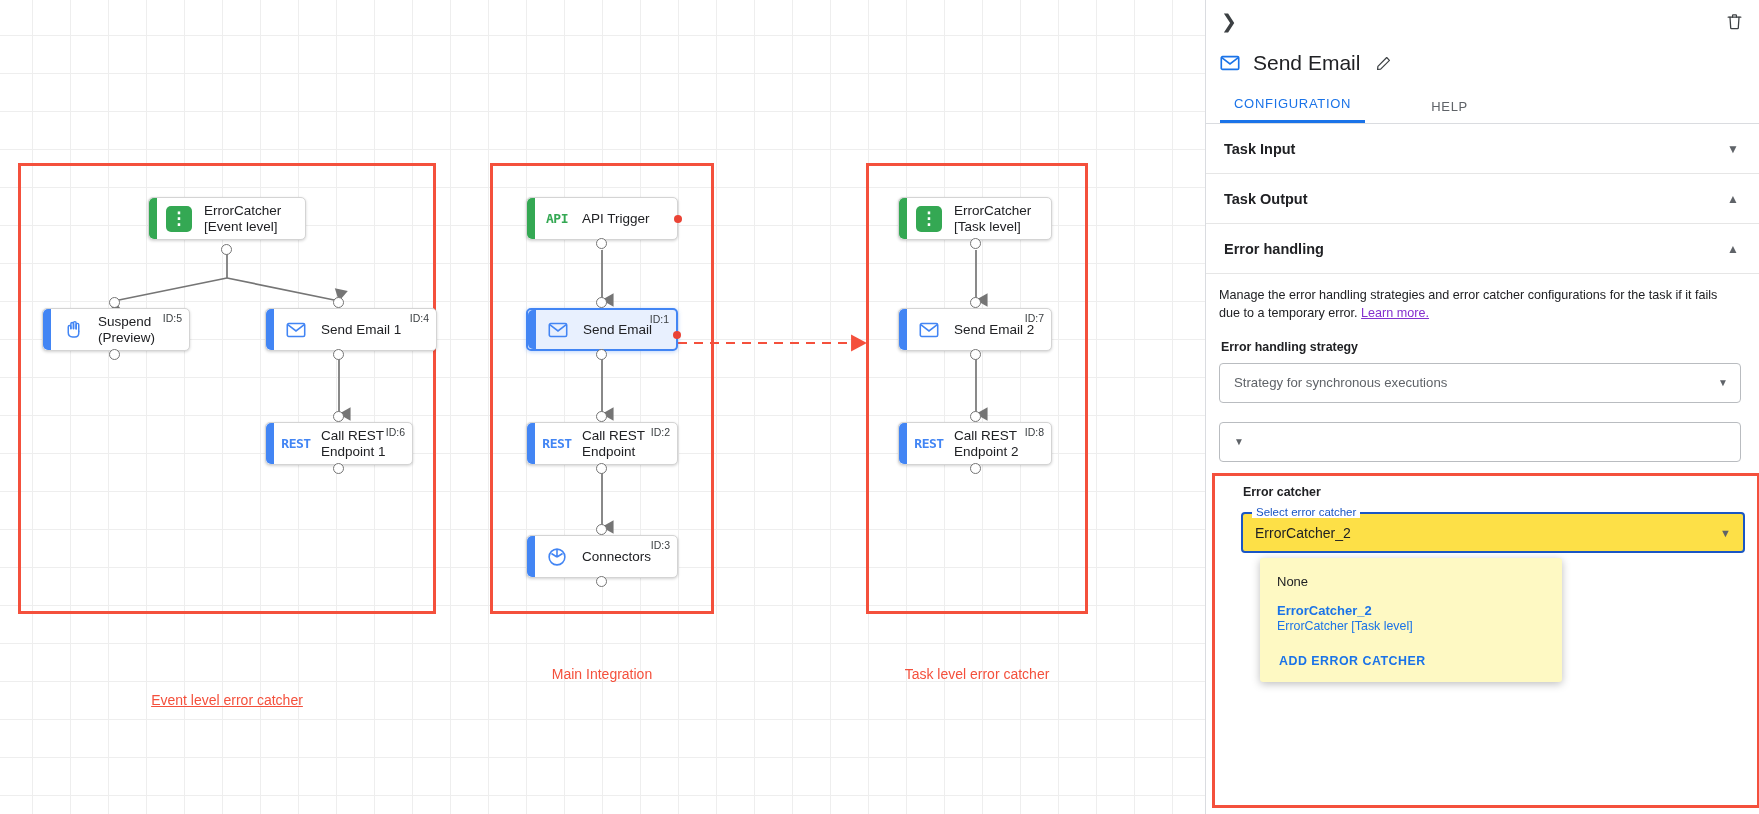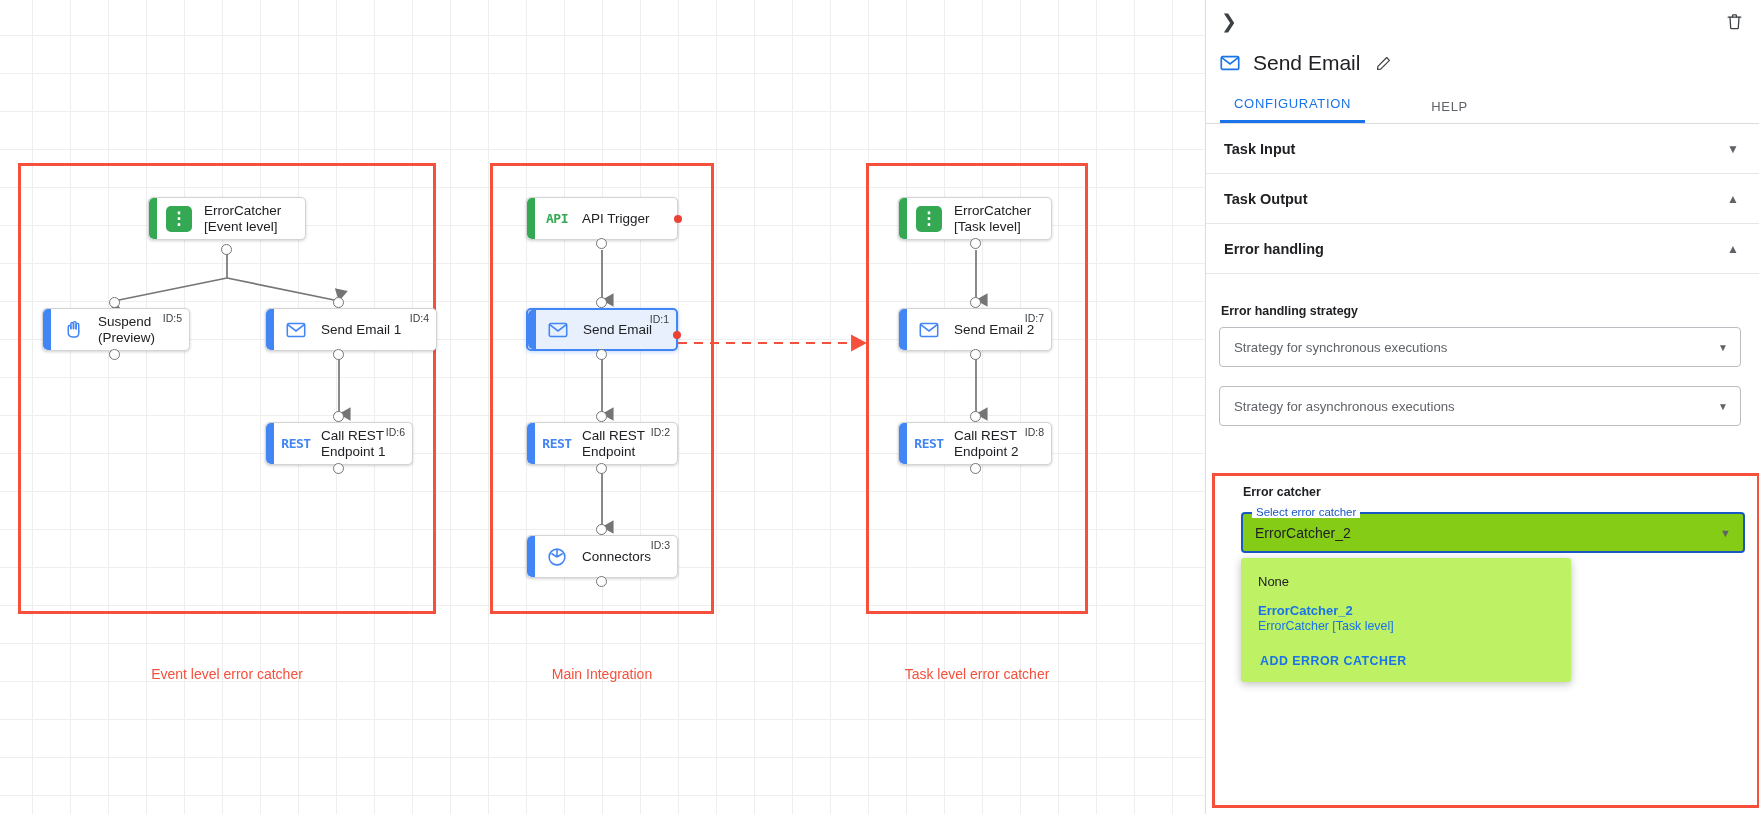--- a/index.html
+++ b/index.html
@@ -214,36 +214,36 @@
   .ec-title { font-size: 12.4px; font-weight: 700; color: #202124; margin: 1px 0 0 2px; }
 
   .outlined {
     position: relative;
     margin-top: 13px;
     height: 41px;
     border: 2px solid #1a56c4;
     border-radius: 4px;
     display: flex; align-items: center;
     padding: 0 12px 0 12px;
-    background: #84cc16;
+    background: #fde047;
     cursor: pointer;
   }
   .outlined .legend {
     position: absolute; top: -8px; left: 9px;
     background: #ffffff; padding: 0 4px;
     font-size: 11.5px; color: #1a56c4;
   }
   .outlined .ov { flex: 1; font-size: 14px; color: #202124; }
   .outlined .arrow { color: #5f6368; font-size: 11px; }
 
   #dropdown {
     position: absolute;
-    left: 26px; top: 82px;
-    width: 330px;
-    background: #bef264;
+    left: 45px; top: 82px;
+    width: 302px;
+    background: #fef9c3;
     box-shadow: 0 2px 9px rgba(0,0,0,0.26);
     border-radius: 3px;
     padding: 9px 0 6px 0;
   }
   .opt { padding: 7px 14px 7px 17px; cursor: pointer; }
   .opt .o1 { font-size: 13px; color: #202124; }
   .opt .o1.bold { font-weight: 700; }
   .opt .o1.sel { font-weight: 700; color: #1a73e8; }
   .opt .o2 { font-size: 12.4px; color: #202124; margin-top: 1px; }
   .opt .o2.sel { color: #1a73e8; }
@@ -258,21 +258,21 @@
 <body>
 
 <div id="root">
 
   <div id="canvas">
 
     <div class="group-box" style="left:18px; top:163px; width:418px; height:451px;"></div>
     <div class="group-box" style="left:490px; top:163px; width:224px; height:451px;"></div>
     <div class="group-box" style="left:866px; top:163px; width:222px; height:451px;"></div>
 
-    <div class="group-label" style="left:18px; top:666px; width:418px;">Event level error catcher</div>
+    <div class="group-label" style="left:18px; top:692px; width:418px;text-decoration:underline;">Event level error catcher</div>
     <div class="group-label" style="left:490px; top:666px; width:224px;">Main Integration</div>
     <div class="group-label" style="left:866px; top:666px; width:222px;">Task level error catcher</div>
 
     <svg id="edges">
       <defs>
         <marker id="ah" markerWidth="9" markerHeight="9" refX="4.5" refY="7.4" orient="auto">
           <path d="M0.6,0.6 L4.5,7.6 L8.4,0.6 Z" fill="#757575"></path>
         </marker>
         <marker id="ahr" markerWidth="9" markerHeight="9" refX="7.4" refY="4.5" orient="auto">
           <path d="M0.6,0.6 L7.8,4.5 L0.6,8.4 Z" fill="#f4503c"></path>
@@ -482,30 +482,33 @@
       <span class="sname">Task Output</span>
       <span class="caret">▲</span>
     </div>
 
     <div class="section">
       <span class="sname">Error handling</span>
       <span class="caret">▲</span>
     </div>
 
     <div id="errbody">
+      <div class="desc">
+        <span>Manage the error handling strategies and error catcher configurations for the task if it fails due to a temporary error.</span>
+        <a href="#">Learn more.</a>
+      </div>
 
       <div class="fieldlabel">Error handling strategy</div>
 
       <div class="select">
         <span class="sel-val">Strategy for synchronous executions</span>
         <span class="arrow">▼</span>
       </div>
 
       <div class="select" style="margin-top:19px;">
-        <span class="sel-val">Strategy for asynchronous executions</span>
         <span class="arrow">▼</span>
       </div>
     </div>
 
     <div id="ec-block">
       <div class="ec-title">Error catcher</div>
 
       <div class="outlined">
         <span class="legend">Select error catcher</span>
         <span class="ov">ErrorCatcher_2</span>

